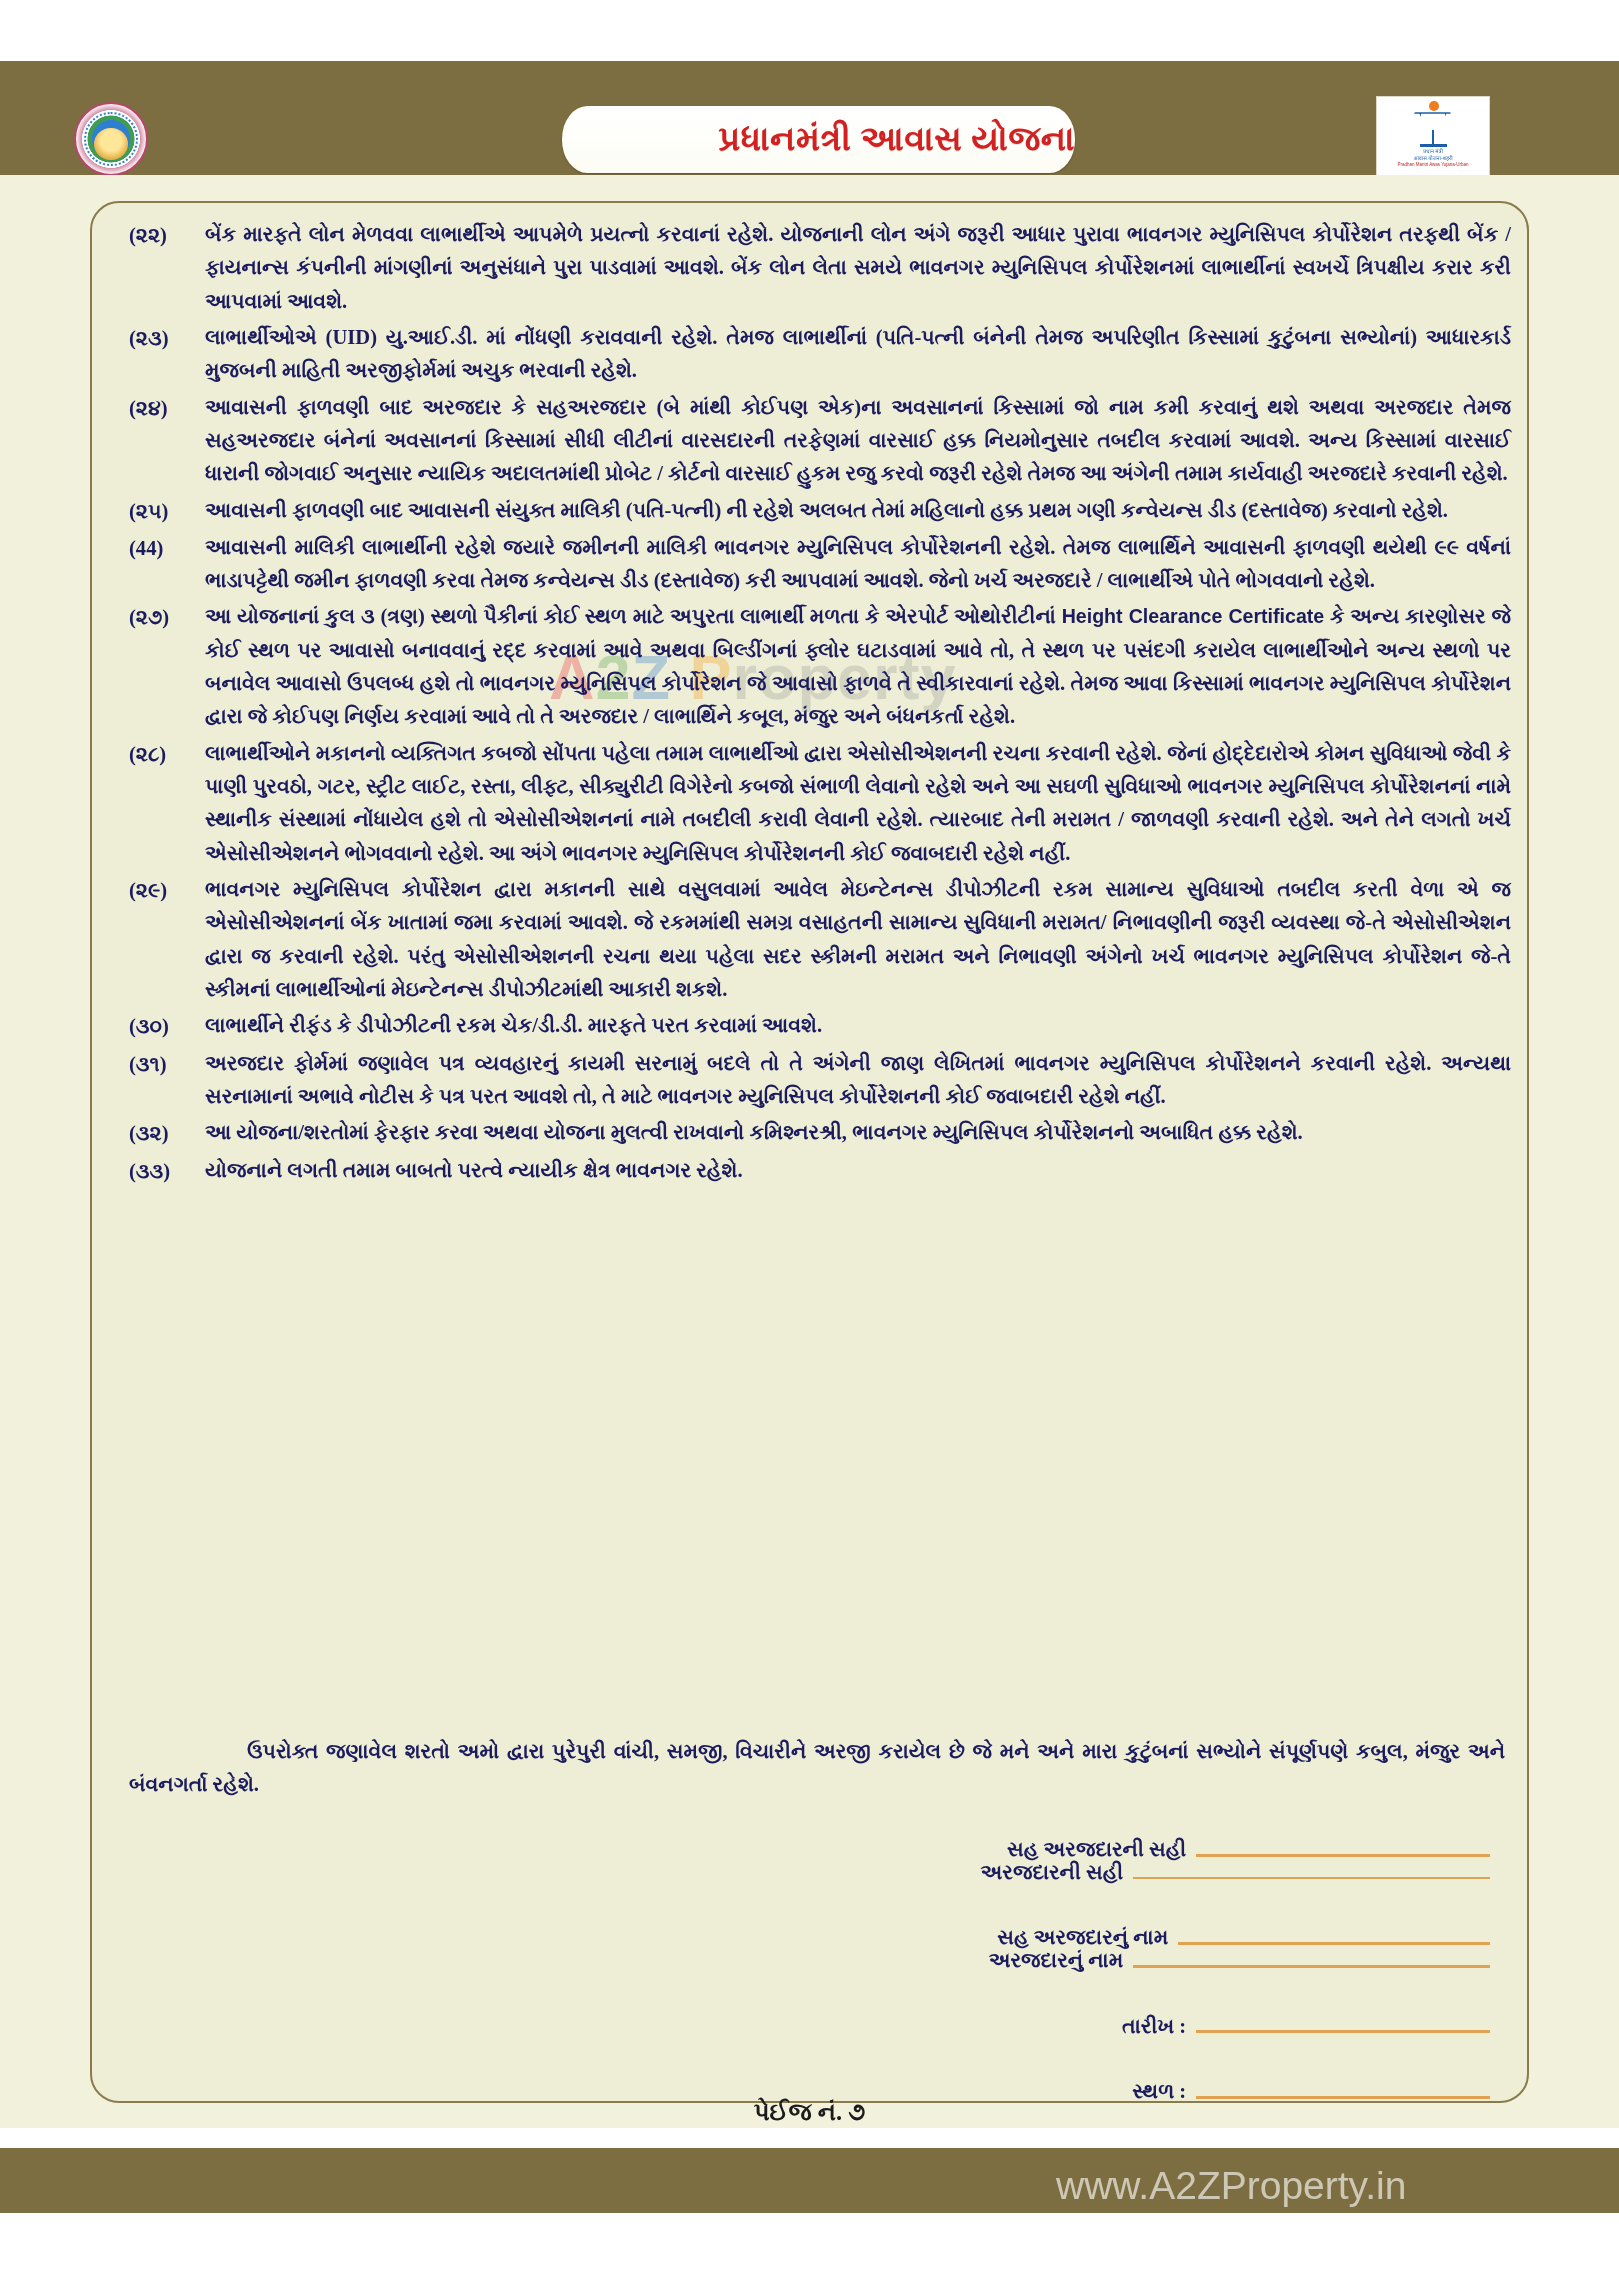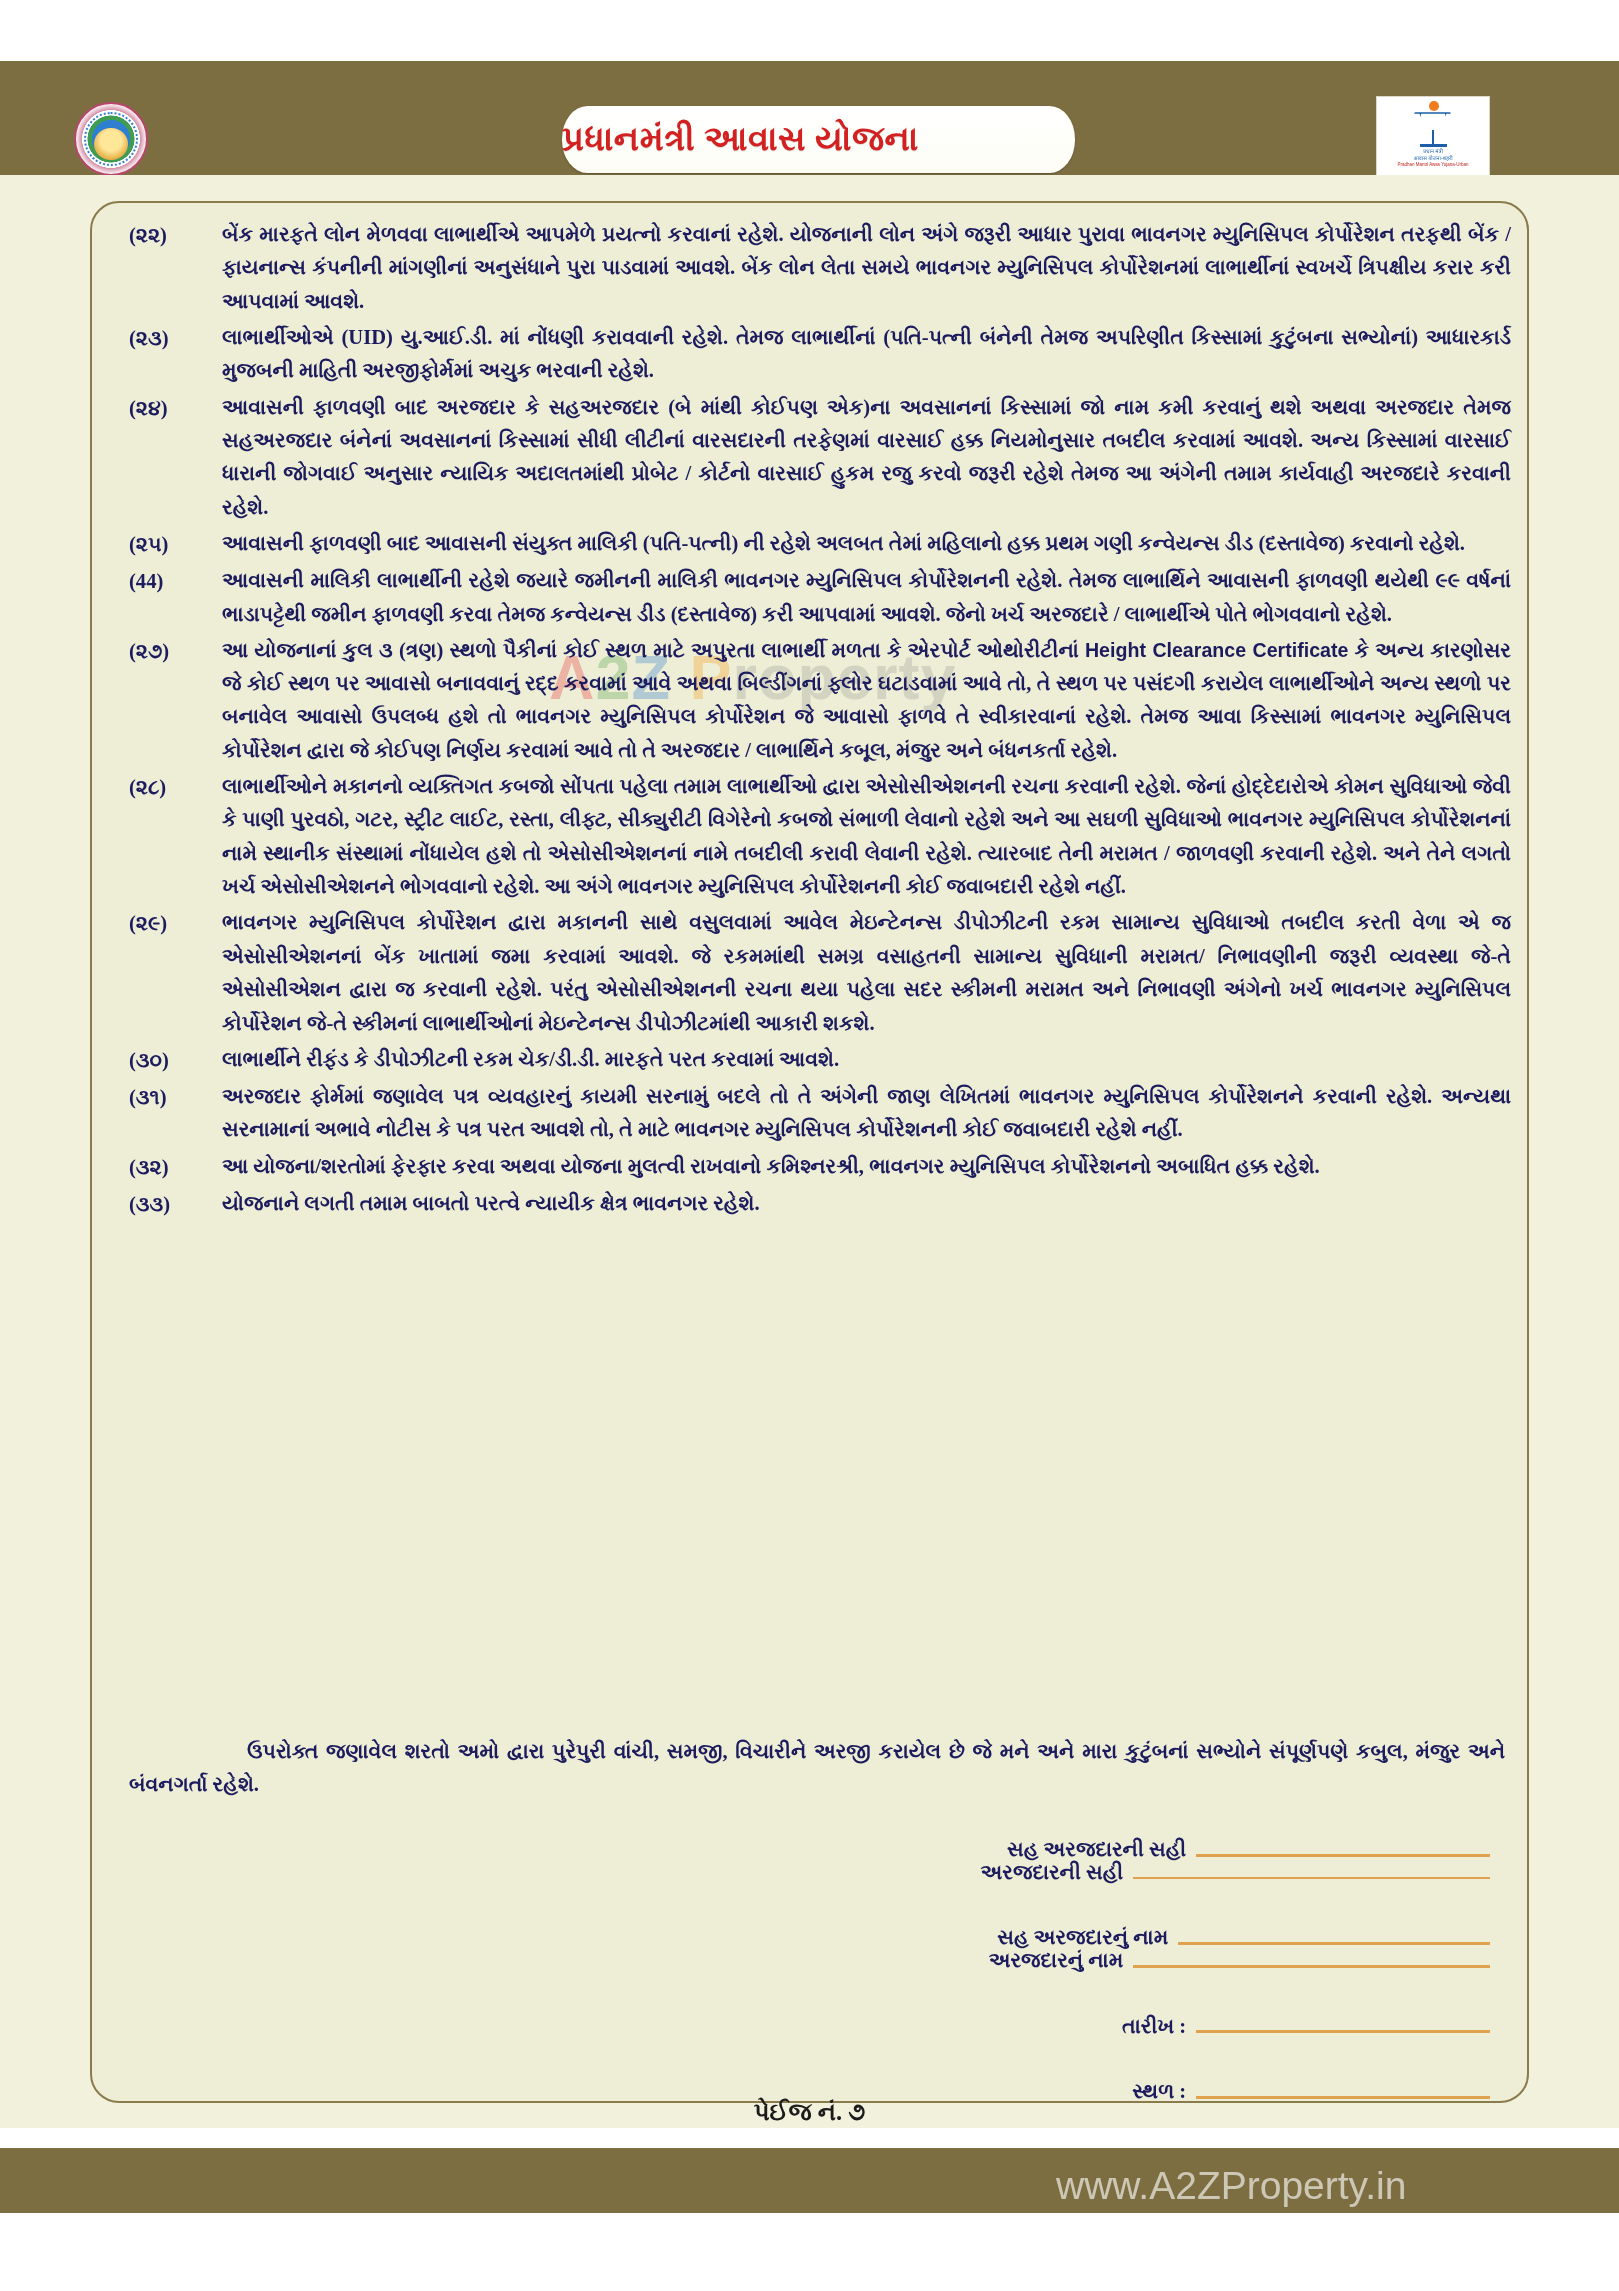--- a/index.html
+++ b/index.html
@@ -67,21 +67,21 @@
     position: absolute;
     left: 562px;
     top: 106px;
     width: 513px;
     height: 67px;
     background: linear-gradient(#ffffff, #fdfdf5);
     border-radius: 25.5px / 33px;
     box-shadow: 0 1px 2px rgba(0,0,0,0.25);
     display: flex;
     align-items: center;
-    justify-content: flex-start;
+    justify-content: flex-end;
   }
   .header-title-plate .title-text {
     font-family: "Liberation Serif", serif;
     font-weight: bold;
     font-size: 34px;
     color: #d32020;
     letter-spacing: 0.5px;
     white-space: nowrap;
     text-shadow: 0 1px 0 rgba(0,0,0,0.12);
   }
@@ -164,21 +164,20 @@
   .clauses {
     position: absolute;
     left: 129px;
     top: 218px;
     width: 1382px;
   }
   .clause {
     display: flex;
     align-items: flex-start;
     margin-bottom: 2.9px;
-    gap: 17px;
   }
   .clause-num {
     flex: 0 0 76px;
     font-family: "Liberation Serif", serif;
     font-size: 20.6px;
     font-weight: bold;
     color: #1b1b5e;
     line-height: 1.62;
     padding-top: 1px;
     white-space: nowrap;

